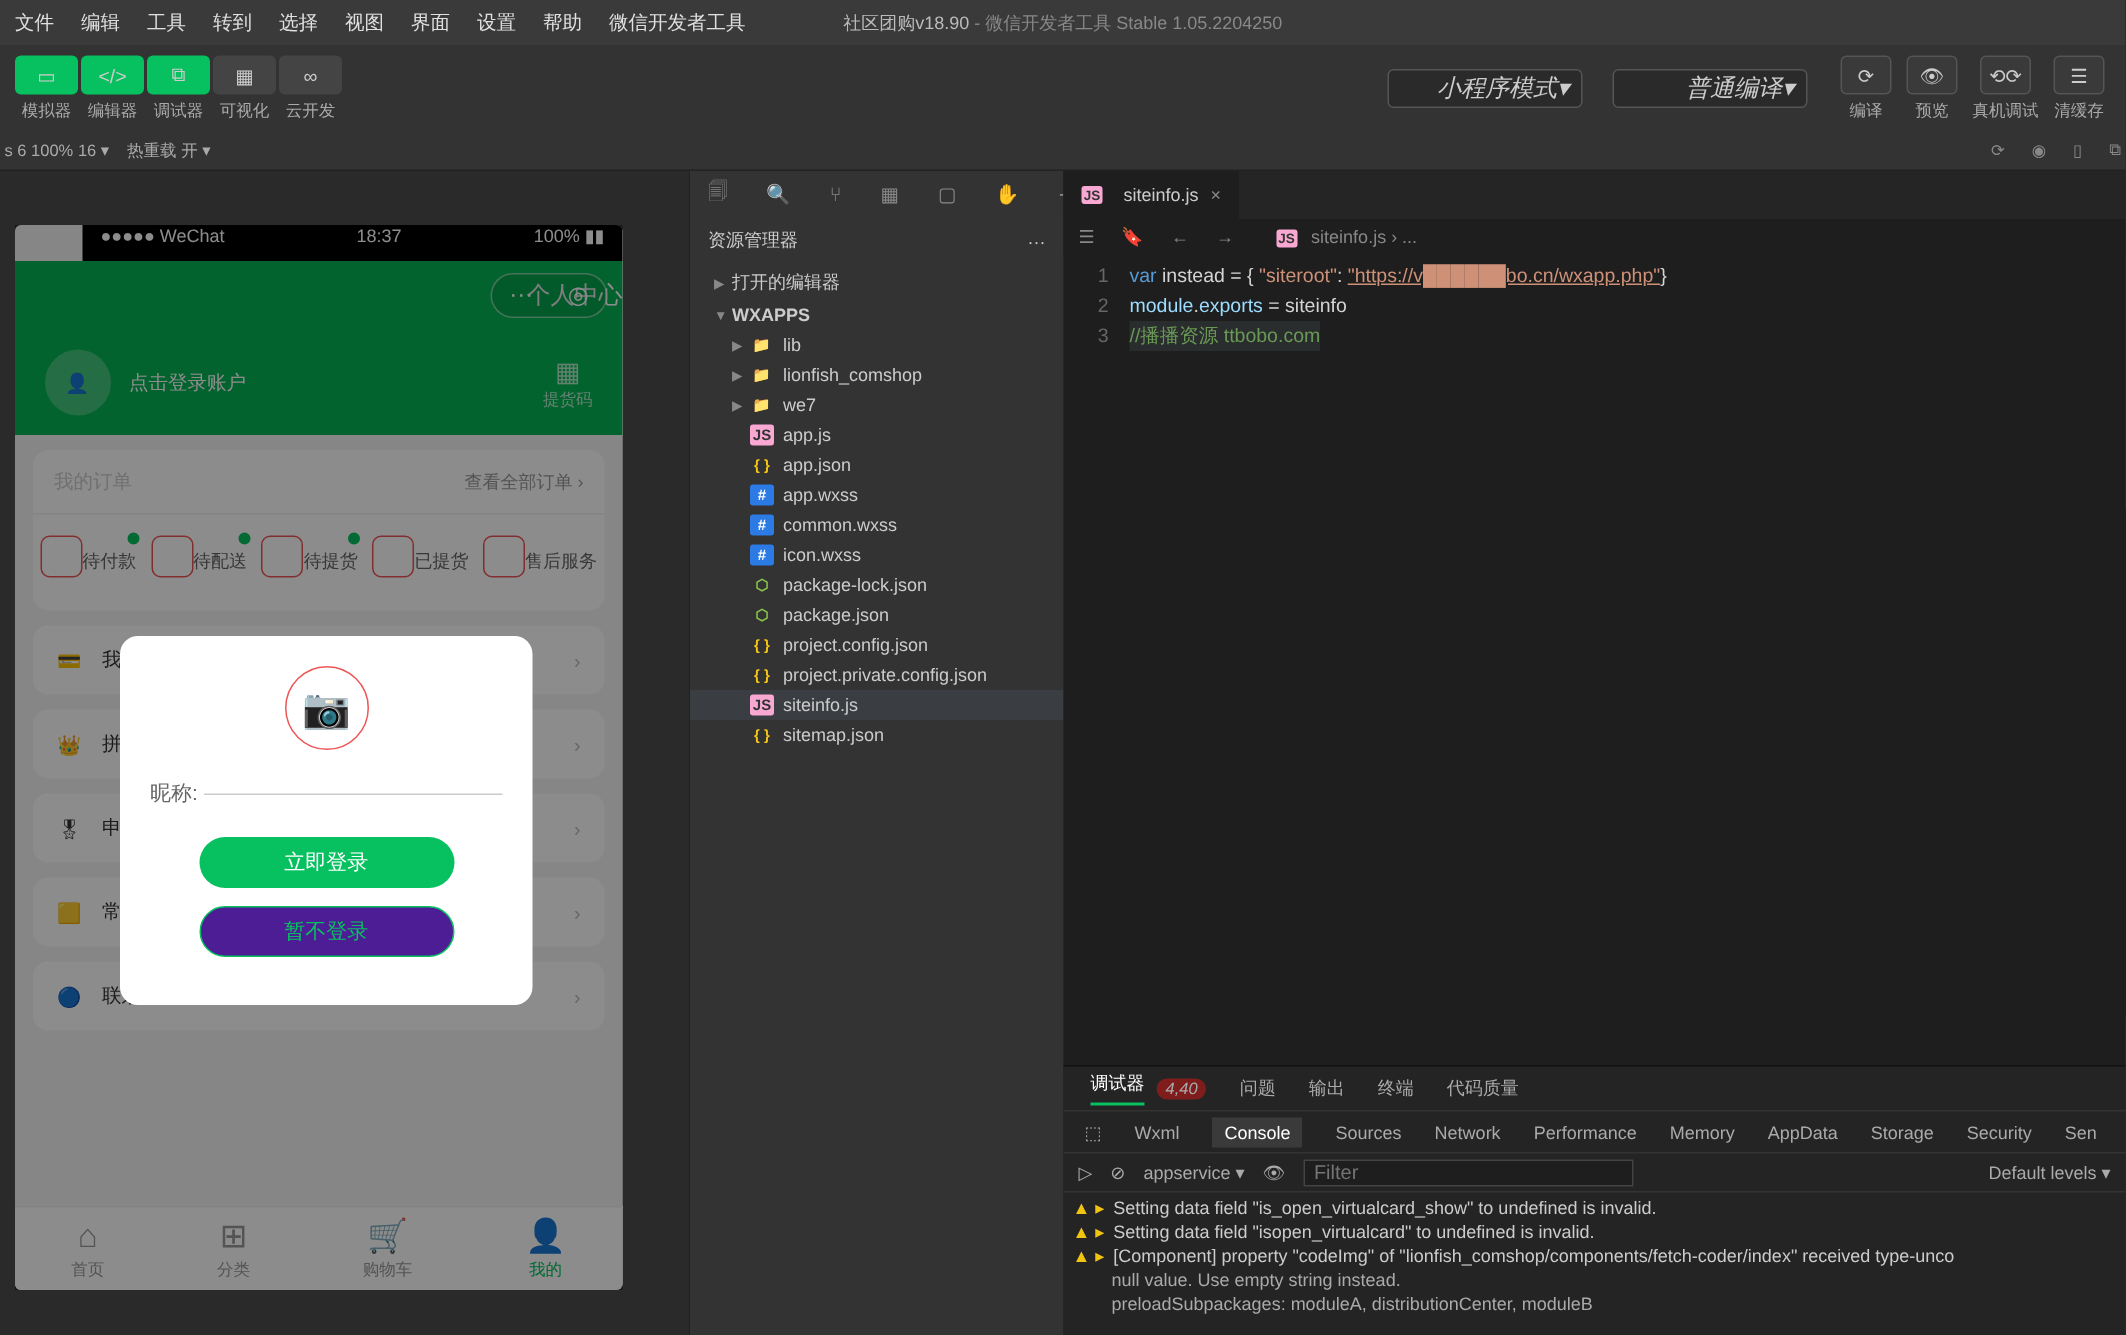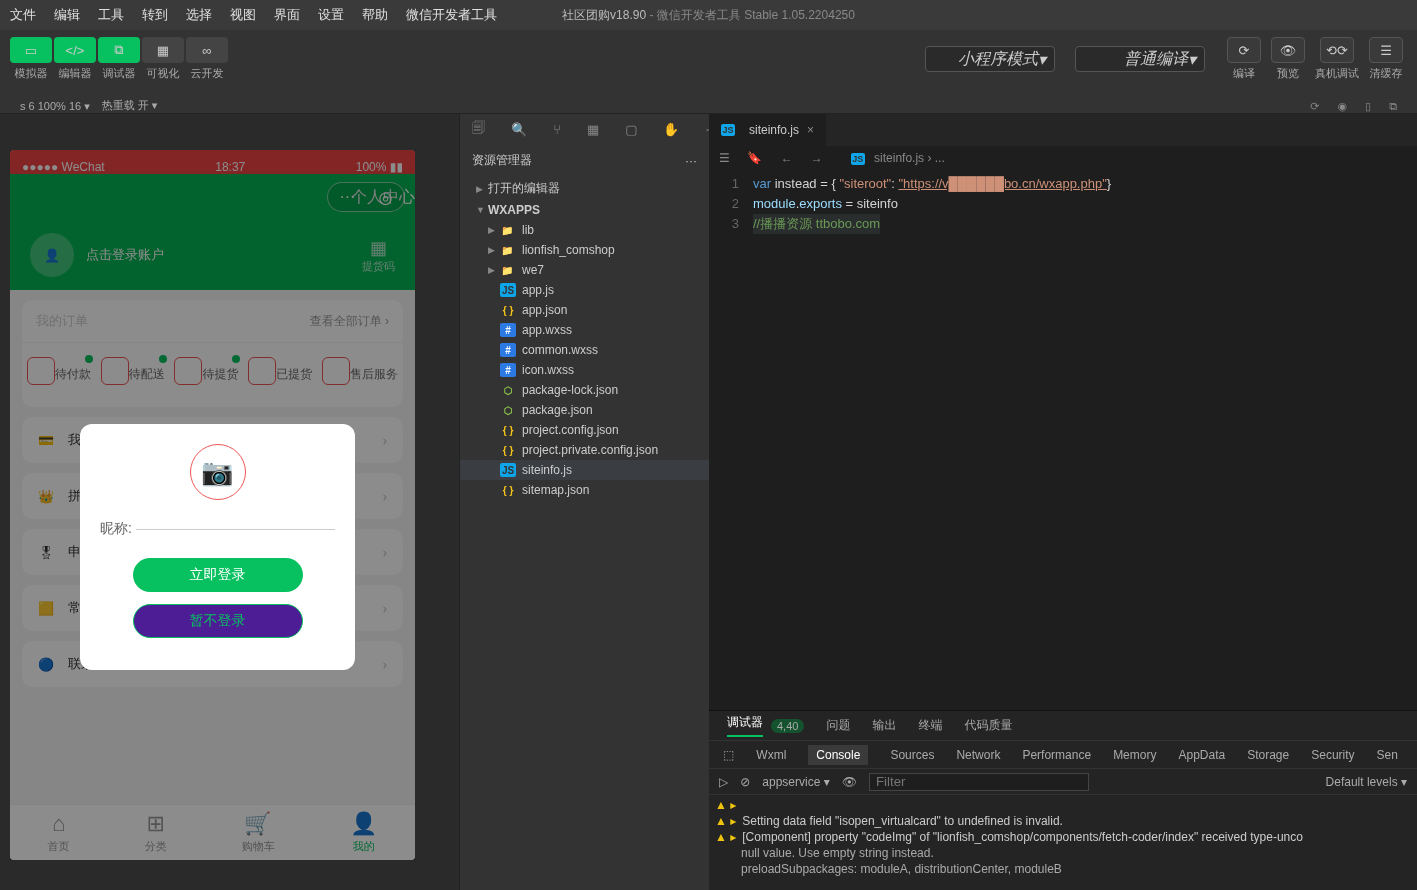--- a/index.html
+++ b/index.html
@@ -11,27 +11,27 @@
 .toolbar { height:58px; background:#333; display:flex; align-items:center; padding:0 10px; }
 .toolbar .btn { width:42px; height:26px; border-radius:4px; display:flex; align-items:center; justify-content:center; background:#444; }
 .toolbar .btn.green { background:#07c160; }
 .toolbar .col { display:flex; flex-direction:column; align-items:center; margin-right:2px; }
 .toolbar .lbl { font-size:11px; color:#aaa; margin-top:3px; }
 .toolbar .spacer { flex:1; }
 .toolbar .dd { height:26px; min-width:130px; background:#2a2a2a; border:1px solid #555; border-radius:4px; display:flex; align-items:center; padding:0 8px; font-size:16px; color:#ccc; justify-content:flex-end;font-style:italic; }
 .toolbar .right-actions { display:flex; align-items:center; gap:2px; }
 .toolbar .right-actions .col { margin:0 4px; }
 .toolbar .iconbtn { width:34px; height:26px; background:#3a3a3a; border-radius:4px; display:flex; align-items:center; justify-content:center; border:1px solid #555;}
-.statusbar { height:26px; background:#333; display:flex; align-items:flex-end; padding:0 20px; font-size:11px; color:#aaa; border-bottom:1px solid #222;}
+.statusbar { height:26px; background:#333; display:flex; align-items:center; padding:0 3px; font-size:11px; color:#aaa; border-bottom:1px solid #222;}
 .statusbar .sp { margin-right:12px; }
 .statusbar .right-icons { margin-left:auto; display:flex; gap:18px; color:#888; }
 .main { display:flex; height:calc(890px - 30px - 58px - 26px); }
 .simulator-col { width:459px; background:#2a2a2a; overflow:hidden; position:relative; }
 .sim-inner { position:absolute; top:36px; left:10px; width:405px; height:710px; background:#f5f5f5; border-radius:4px; overflow:hidden; }
-.sim-status { height:24px; background:#ef4444; color:#fff; display:flex; align-items:flex-end; justify-content:space-between; padding:0 12px; font-size:12px; }
+.sim-status { height:24px; background:#000000; color:#fff; display:flex; align-items:flex-start; justify-content:space-between; padding:0 12px; font-size:12px;margin-left:45px; }
 .sim-nav { height:46px; background:#06b554; display:flex; align-items:center; justify-content:flex-end; color:#fff; position:relative; font-size:16px; }
 .sim-nav .capsule { position:absolute; right:10px; width:78px; height:30px; border:1px solid rgba(255,255,255,.5); border-radius:16px; display:flex; align-items:center; justify-content:space-around; color:#fff; background:rgba(0,0,0,.1);}
 .sim-header { height:70px; background:#06b554; display:flex; align-items:center; padding:0 20px; }
 .avatar-ph { width:44px; height:44px; border-radius:22px; background:rgba(255,255,255,.25); display:flex; align-items:center; justify-content:center;}
 .sim-header .login-txt { color:#fff; margin-left:12px; }
 .sim-header .qr { margin-left:auto; display:flex; flex-direction:column; align-items:center; color:rgba(255,255,255,.7); font-size:11px;}
 .card { background:#fff; margin:10px 12px 0; border-radius:10px; }
 .card-head { display:flex; justify-content:space-between; align-items:center; padding:12px 14px; border-bottom:1px solid #f0f0f0;}
 .card-head .more { color:#999; font-size:12px; }
 .order-row { display:flex; justify-content:space-around; padding:14px 0 16px; }
@@ -55,39 +55,39 @@
 .modal .mbtn.secondary { border:1px solid #07c160; color:#07c160; background:#4c1d95;}
 .explorer { width:250px; background:#333; border-left:1px solid #222; display:flex; flex-direction:column;}
 .explorer .tabrow { height:30px; display:flex; align-items:center; gap:26px; padding:0 12px; color:#888;}
 .explorer .hdr { padding:8px 12px; color:#ccc; display:flex; justify-content:space-between; align-items:center; font-size:12px;}
 .tree { overflow:auto; font-size:12px;}
 .tree .node { display:flex; align-items:center; padding:3px 10px 3px 16px; cursor:pointer; color:#ccc; white-space:nowrap;}
 .tree .node.sel { background:#3a3d41;}
 .tree .node .arrow { width:12px; display:inline-block; color:#888; font-size:9px;}
 .tree .ind1 { padding-left:28px;}
 .ico { width:16px; height:14px; display:inline-flex; align-items:center; justify-content:center; margin-right:6px; font-size:10px; font-weight:bold; border-radius:2px;}
-.ico.js { background:#0ea5e9; color:#333;} .ico.json { color:#f5c518;} .ico.json::before{content:"{ }";}
+.ico.js { background:#f9a8d4; color:#333;} .ico.json { color:#f5c518;} .ico.json::before{content:"{ }";}
 .ico.wxss { background:#2c7be5; color:#fff;} .ico.wxss::before{content:"#";}
 .ico.folder { color:#c09553;} .ico.folder::before{content:"📁";}
 .ico.pkg { color:#8bc34a;} .ico.pkg::before{content:"⬡";}
 .editor-col { flex:1; background:#1e1e1e; display:flex; flex-direction:column;}
 .tabstrip { height:32px; background:#252526; display:flex; align-items:center;}
 .file-tab { height:32px; padding:0 12px; background:#1e1e1e; display:flex; align-items:center; gap:8px; font-size:12px; color:#ccc;}
 .file-tab .close { color:#888; cursor:pointer;}
 .breadcrumb { height:24px; display:flex; align-items:center; padding:0 10px; gap:18px; color:#888; font-size:12px; background:#1e1e1e;}
 .code { flex:1; padding:4px 0; font-family:Consolas,monospace; font-size:13px; line-height:20px; display:flex;}
 .gutter { width:44px; text-align:right; color:#666; padding-right:14px;}
 .codelines { flex:1;}
 .hl-key { color:#9cdcfe;} .hl-str { color:#ce9178;} .hl-link { color:#ce9178; text-decoration:underline;} .hl-var{color:#d4d4d4;} .hl-kw{color:#569cd6;}
 .hl-comment { color:#6a9955;}
 .line3 { background:#2a2d2e; display:inline-block; }
 .bottom-panel { height:180px; background:#242424; border-top:1px solid #111;}
 .panel-tabs { height:30px; display:flex; align-items:center; gap:22px; padding:0 18px; font-size:12px; color:#aaa; border-bottom:1px solid #333;}
 .panel-tabs .active-t { border-bottom:2px solid #07c160; color:#fff; padding-bottom:4px;}
-.panel-tabs .badge { background:#14532d; padding:1px 6px; border-radius:8px; font-size:11px; margin-left:-14px;}
+.panel-tabs .badge { background:#7f1d1d; padding:1px 6px; border-radius:8px; font-size:11px; margin-left:-14px;font-style:italic;}
 .devtools-tabs { height:28px; display:flex; align-items:center; gap:22px; padding:0 14px; font-size:12px; color:#aaa; border-bottom:1px solid #333;}
 .devtools-tabs .active-d { background:#3a3a3a; padding:3px 8px; color:#fff;}
 .console-ctrl { height:26px; display:flex; align-items:center; gap:12px; padding:0 10px; font-size:12px; color:#aaa; border-bottom:1px solid #333;}
 .console-ctrl .filter { flex:0 0 220px; height:18px; background:#1e1e1e; border:1px solid #444; padding:0 6px; color:#888;}
 .console-lines { font-family:Consolas,monospace; font-size:12px; padding:2px 6px; color:#ccc; overflow:hidden;}
 .console-lines .ln { display:flex; align-items:flex-start; gap:6px; padding:1px 0;}
 .warn { color:#f1c40f;}
 .faded-plain { color:#aaa; }
 </style>
 </head>
@@ -424,20 +424,21 @@
         <span>▷</span>
         <span>⊘</span>
         <span><span>appservice</span> ▾</span>
         <span>👁</span>
         <input class="filter" placeholder="Filter" style="">
         <span style="margin-left:auto"><span>Default levels</span> ▾</span>
       </div>
       <div class="console-lines">
         <div class="ln">
             <span class="warn">▲ ▸</span>
+            <span>Setting data field "is_open_virtualcard_show" to undefined is invalid.</span>
           </div>
         <div class="ln">
             <span class="warn">▲ ▸</span>
             <span>Setting data field "isopen_virtualcard" to undefined is invalid.</span>
           </div>
         <div class="ln">
             <span class="warn">▲ ▸</span>
             <span>[Component] property "codeImg" of "lionfish_comshop/components/fetch-coder/index" received type-unco</span>
           </div>
         <div class="ln">

